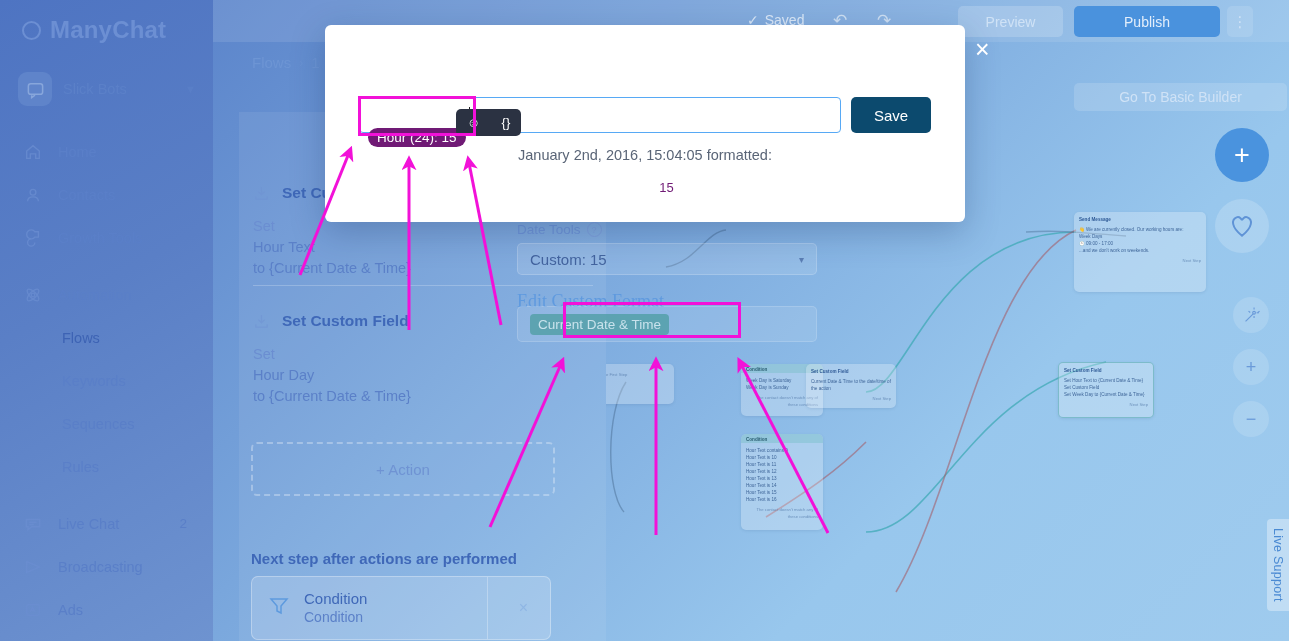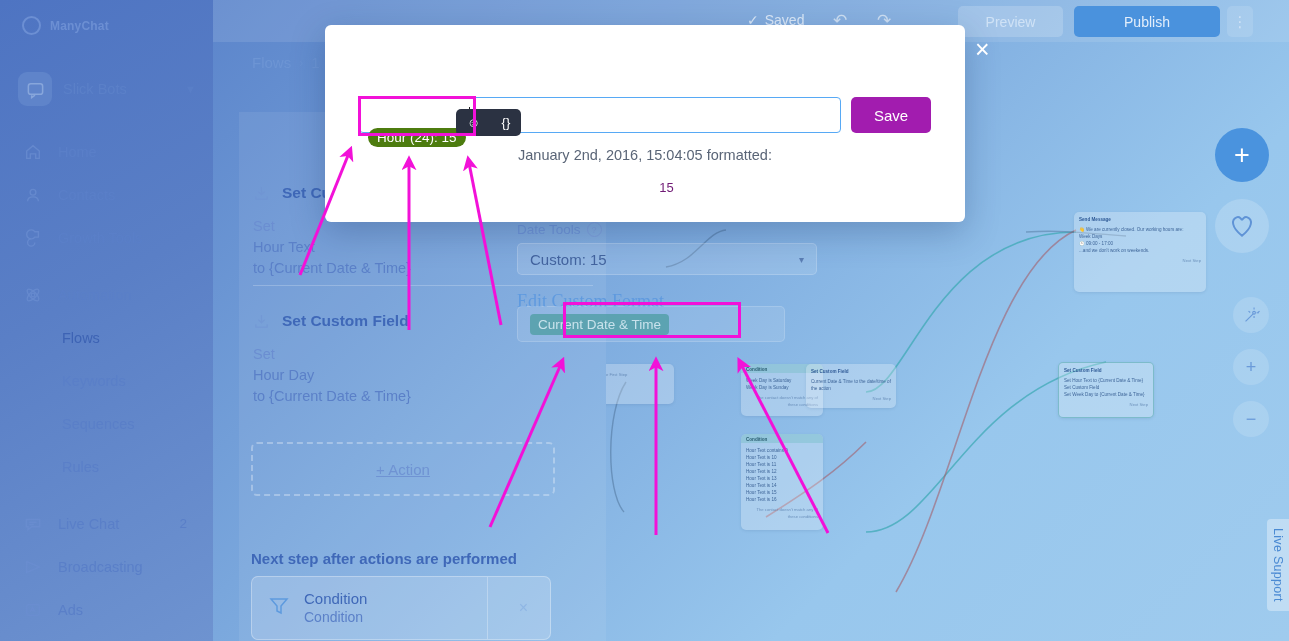--- a/index.html
+++ b/index.html
@@ -14,21 +14,21 @@
   .app-bg{position:absolute;inset:0;}
 
   
   .sidebar{
     position:absolute;left:0;top:0;width:213px;height:641px;
     background:linear-gradient(150deg,#4e74c2 0%,#5a7fc6 45%,#6e93d0 100%);
     color:#33539c;
   }
   .sidebar .logo{
     position:absolute;left:22px;top:16px;display:flex;align-items:center;gap:9px;
-    font-size:12px;font-weight:600;color:#6c8fd3;letter-spacing:.2px;
+    font-size:24px;font-weight:600;color:#6c8fd3;letter-spacing:.2px;
   }
   .sidebar .logo .mark{
     width:19px;height:19px;border-radius:50%;border:2.5px solid #6c8fd3;
     box-sizing:border-box;display:block;
   }
   .sidebar .botsel{
     position:absolute;left:18px;top:72px;width:178px;height:34px;
     display:flex;align-items:center;gap:11px;color:#5b80c8;font-size:14.5px;
   }
   .sidebar .botsel .avatar{
@@ -112,34 +112,34 @@
   .datefmt .sel{
     margin-top:6px;width:300px;height:32px;border-radius:5px;
     background:rgba(255,255,255,.12);border:1px solid rgba(255,255,255,.18);
     display:flex;align-items:center;padding:0 12px;box-sizing:border-box;
     color:#43649f;font-size:15px;
   }
   .datefmt .sel .caret{margin-left:auto;font-size:10px;opacity:.7;}
   .datefmt .edit{margin-top:16px;font-size:18px;color:#5f9adf;font-family:Liberation Serif, serif;}
 
   .cdtfield{
-    position:absolute;left:278px;top:194px;width:268px;height:36px;border-radius:5px;
+    position:absolute;left:278px;top:194px;width:300px;height:36px;border-radius:5px;
     background:rgba(255,255,255,.10);border:1px solid rgba(255,255,255,.16);
     display:flex;align-items:center;padding-left:12px;box-sizing:border-box;
   }
   .chip{
     background:#4f9ea4;color:#d9efef;font-size:13.5px;border-radius:4px;
     padding:3px 8px;opacity:.78;
   }
 
   .addaction{
     position:absolute;left:12px;top:330px;width:300px;height:50px;
     border:2px dashed rgba(255,255,255,.3);border-radius:6px;
     display:flex;align-items:center;justify-content:center;
-    color:#6f93d3;font-size:15px;text-decoration:underline;
+    color:#6f93d3;font-size:15px;
   }
   .nextstep{
     position:absolute;left:12px;top:438px;font-size:15px;font-weight:600;color:#3f68b8;
   }
   .condcard{
     position:absolute;left:12px;top:464px;width:300px;height:64px;
     background:rgba(255,255,255,.16);border:1px solid rgba(255,255,255,.3);
     border-radius:7px;display:flex;align-items:center;gap:14px;padding-left:16px;
     box-sizing:border-box;
   }
@@ -189,26 +189,26 @@
     height:52px;display:flex;align-items:center;justify-content:center;
     font-size:23px;color:#2c3748;border-bottom:1px solid #eceef1;
     font-weight:400;
   }
   .modal .row{position:absolute;left:34px;top:72px;right:34px;height:36px;display:flex;gap:10px;}
   .fmtinput{
     flex:1;height:36px;border:1px solid #57a9f5;border-radius:4px;background:#fff;
     display:flex;align-items:center;padding-left:8px;box-sizing:border-box;position:relative;
   }
   .token{
-    background:#4d7c0f;color:#fff;font-size:13.5px;border-radius:11px;
+    background:#701a75;color:#fff;font-size:13.5px;border-radius:11px;
     padding:2px 9px;white-space:nowrap;margin-top:44px;
   }
   .caret-bar{width:1.5px;height:17px;background:#222;margin-left:3px;}
   .savebtn{
-    width:80px;height:36px;border-radius:5px;background:#a21caf;color:#fff;
+    width:80px;height:36px;border-radius:5px;background:#0c4a6e;color:#fff;
     font-size:15px;display:flex;align-items:center;justify-content:center;border:none;
   }
   .emojibar{
     position:absolute;left:456px;top:109px;width:65px;height:27px;border-radius:5px;
     background:#2b3242;display:flex;align-items:center;justify-content:space-around;
     color:#fff;font-size:13px;z-index:45;
   }
   .fmtline{
     position:absolute;left:0;right:0;top:122px;text-align:center;
     font-size:14.5px;color:#5a6577;
@@ -247,20 +247,21 @@
       <div class="btn-preview">Preview</div>
       <div class="btn-publish">Publish</div>
       <div class="btn-kebab">⋮</div>
 
       <div class="breadcrumb">
         <span>Flows</span>
         <span class="sep">›</span>
         <span>1</span>
       </div>
 
+      <div class="btn-basic">Go To Basic Builder</div>
 
       <div class="canvas">
         <svg width="896" height="529" style="position:absolute;left:0;top:0;">
           <path d="M 260 280 C 300 280 330 120 470 120" stroke="#3fa9b5" stroke-width="1.6" fill="none" opacity=".75"></path>
           <path d="M 260 420 C 330 420 360 280 500 250" stroke="#3fa9b5" stroke-width="1.6" fill="none" opacity=".75"></path>
           <path d="M 470 118 C 380 160 350 380 290 480" stroke="#a35f6a" stroke-width="1.6" fill="none" opacity=".6"></path>
           <path d="M 260 330 C 230 360 200 380 160 405" stroke="#a35f6a" stroke-width="1.6" fill="none" opacity=".6"></path>
           <path d="M 20 270 C 0 300 0 380 18 400" stroke="#4a6e94" stroke-width="1.4" fill="none" opacity=".5"></path>
           <path d="M 60 155 C 90 150 100 120 120 118" stroke="#4a6e94" stroke-width="1.4" fill="none" opacity=".5"></path>
           <path d="M 420 120 C 450 118 470 120 520 124" stroke="#4a6e94" stroke-width="1.4" fill="none" opacity=".45"></path>

